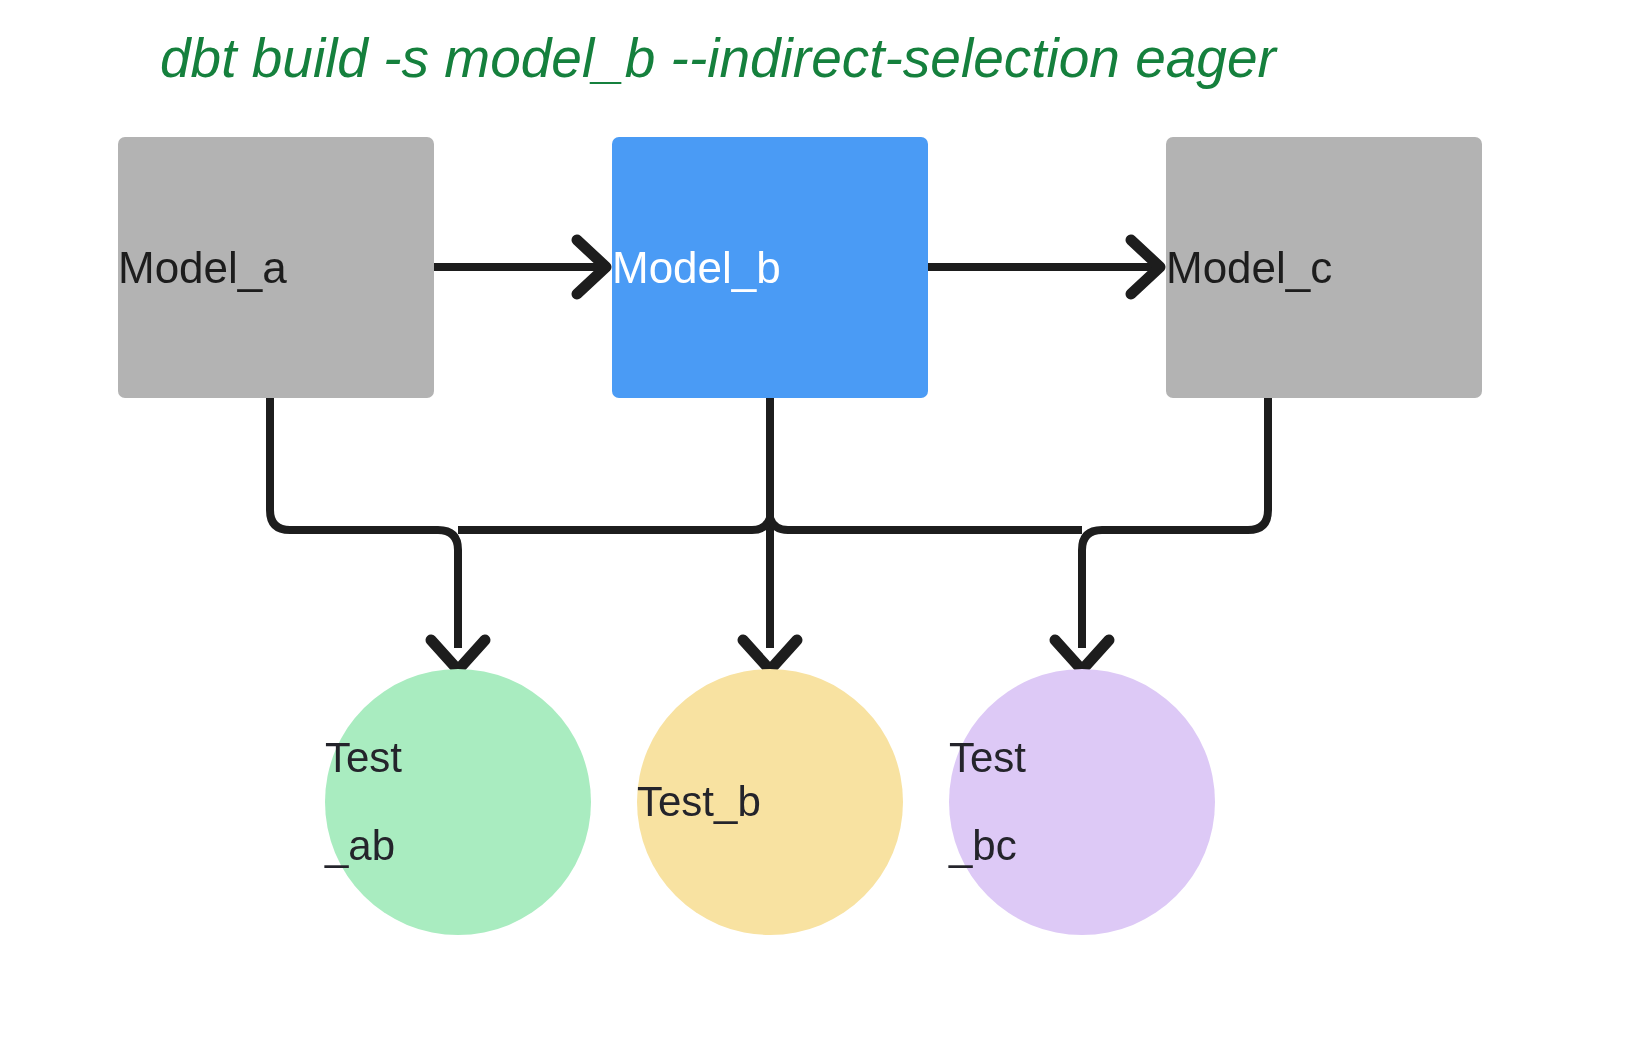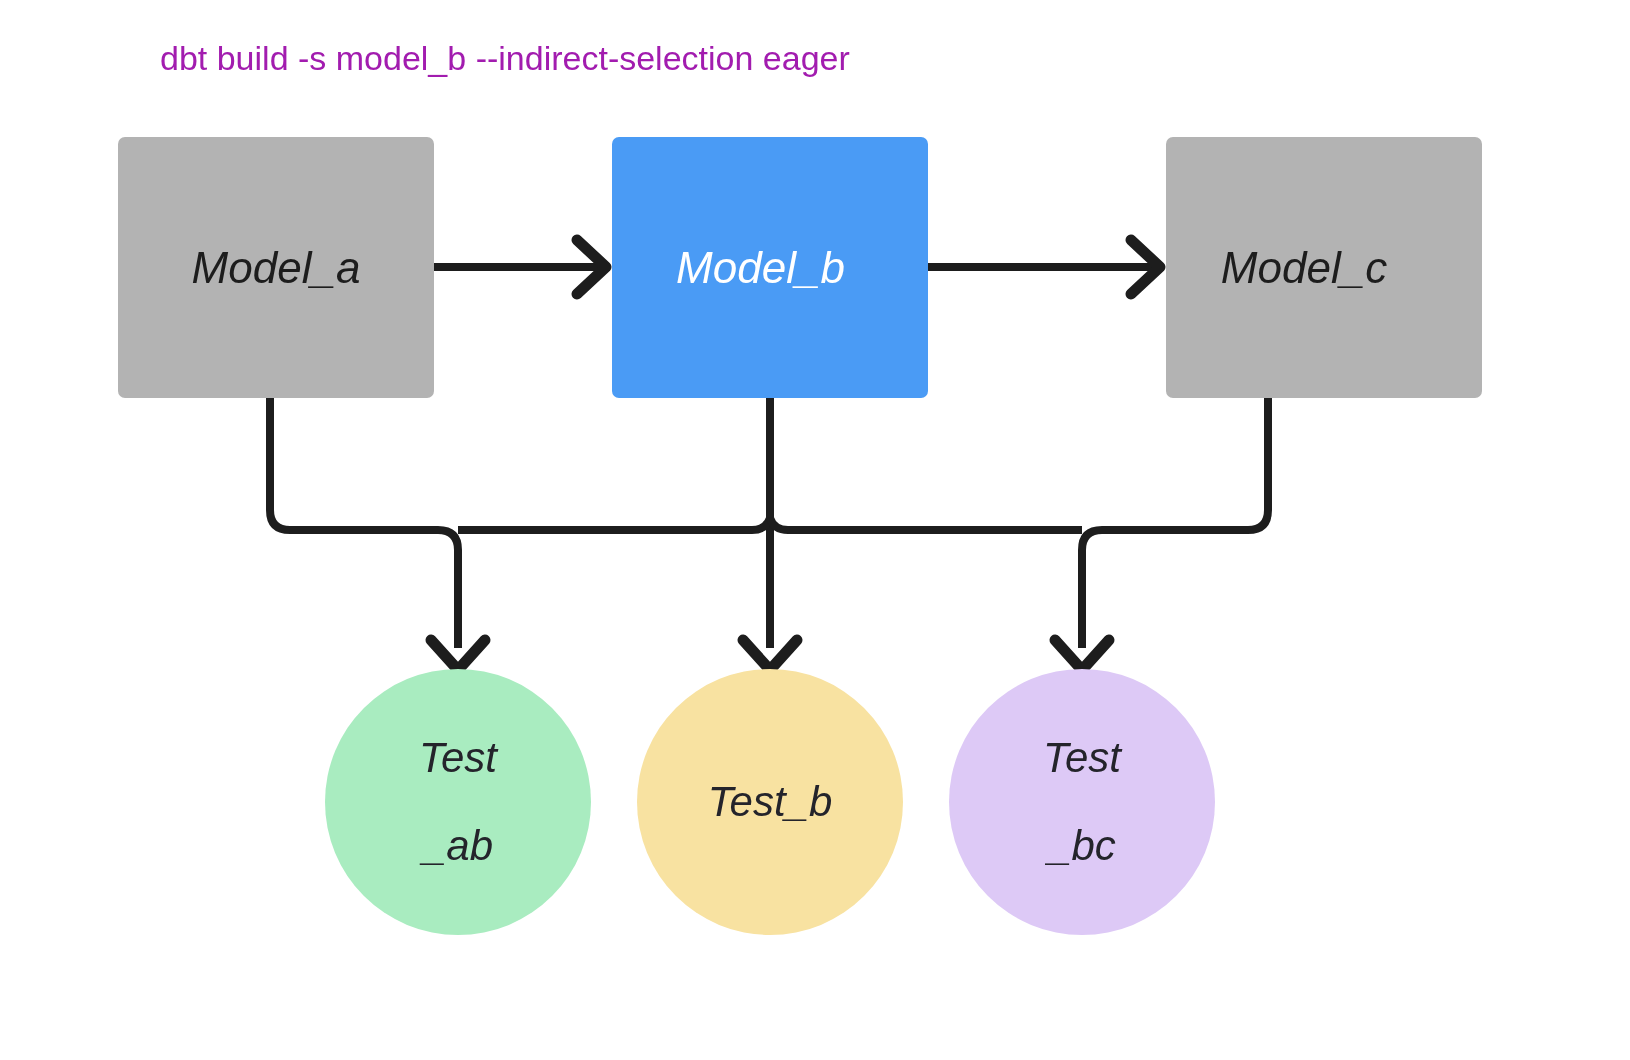--- a/index.html
+++ b/index.html
@@ -21,32 +21,32 @@
     position: absolute;
     left: 0;
     top: 0;
     width: 1630px;
     height: 1060px;
   }
   .diagram-title {
     position: absolute;
     left: 160px;
     top: 27px;
-    font-size: 34px;
+    font-size: 55px;
     line-height: 62px;
-    color: #a21caf;
+    color: #15803d;
     white-space: nowrap;
     letter-spacing: 0px;
+    font-style: italic;
   }
   .node-label {
     position: absolute;
-    text-align: center;
+    text-align: left;
     white-space: pre;
     pointer-events: none;
-    font-style: italic;
   }
   .model-label {
     font-size: 44px;
     line-height: 56px;
     color: #1d1d1d;
   }
   .model-label.on-accent {
     color: #ffffff;
   }
   .test-label {

